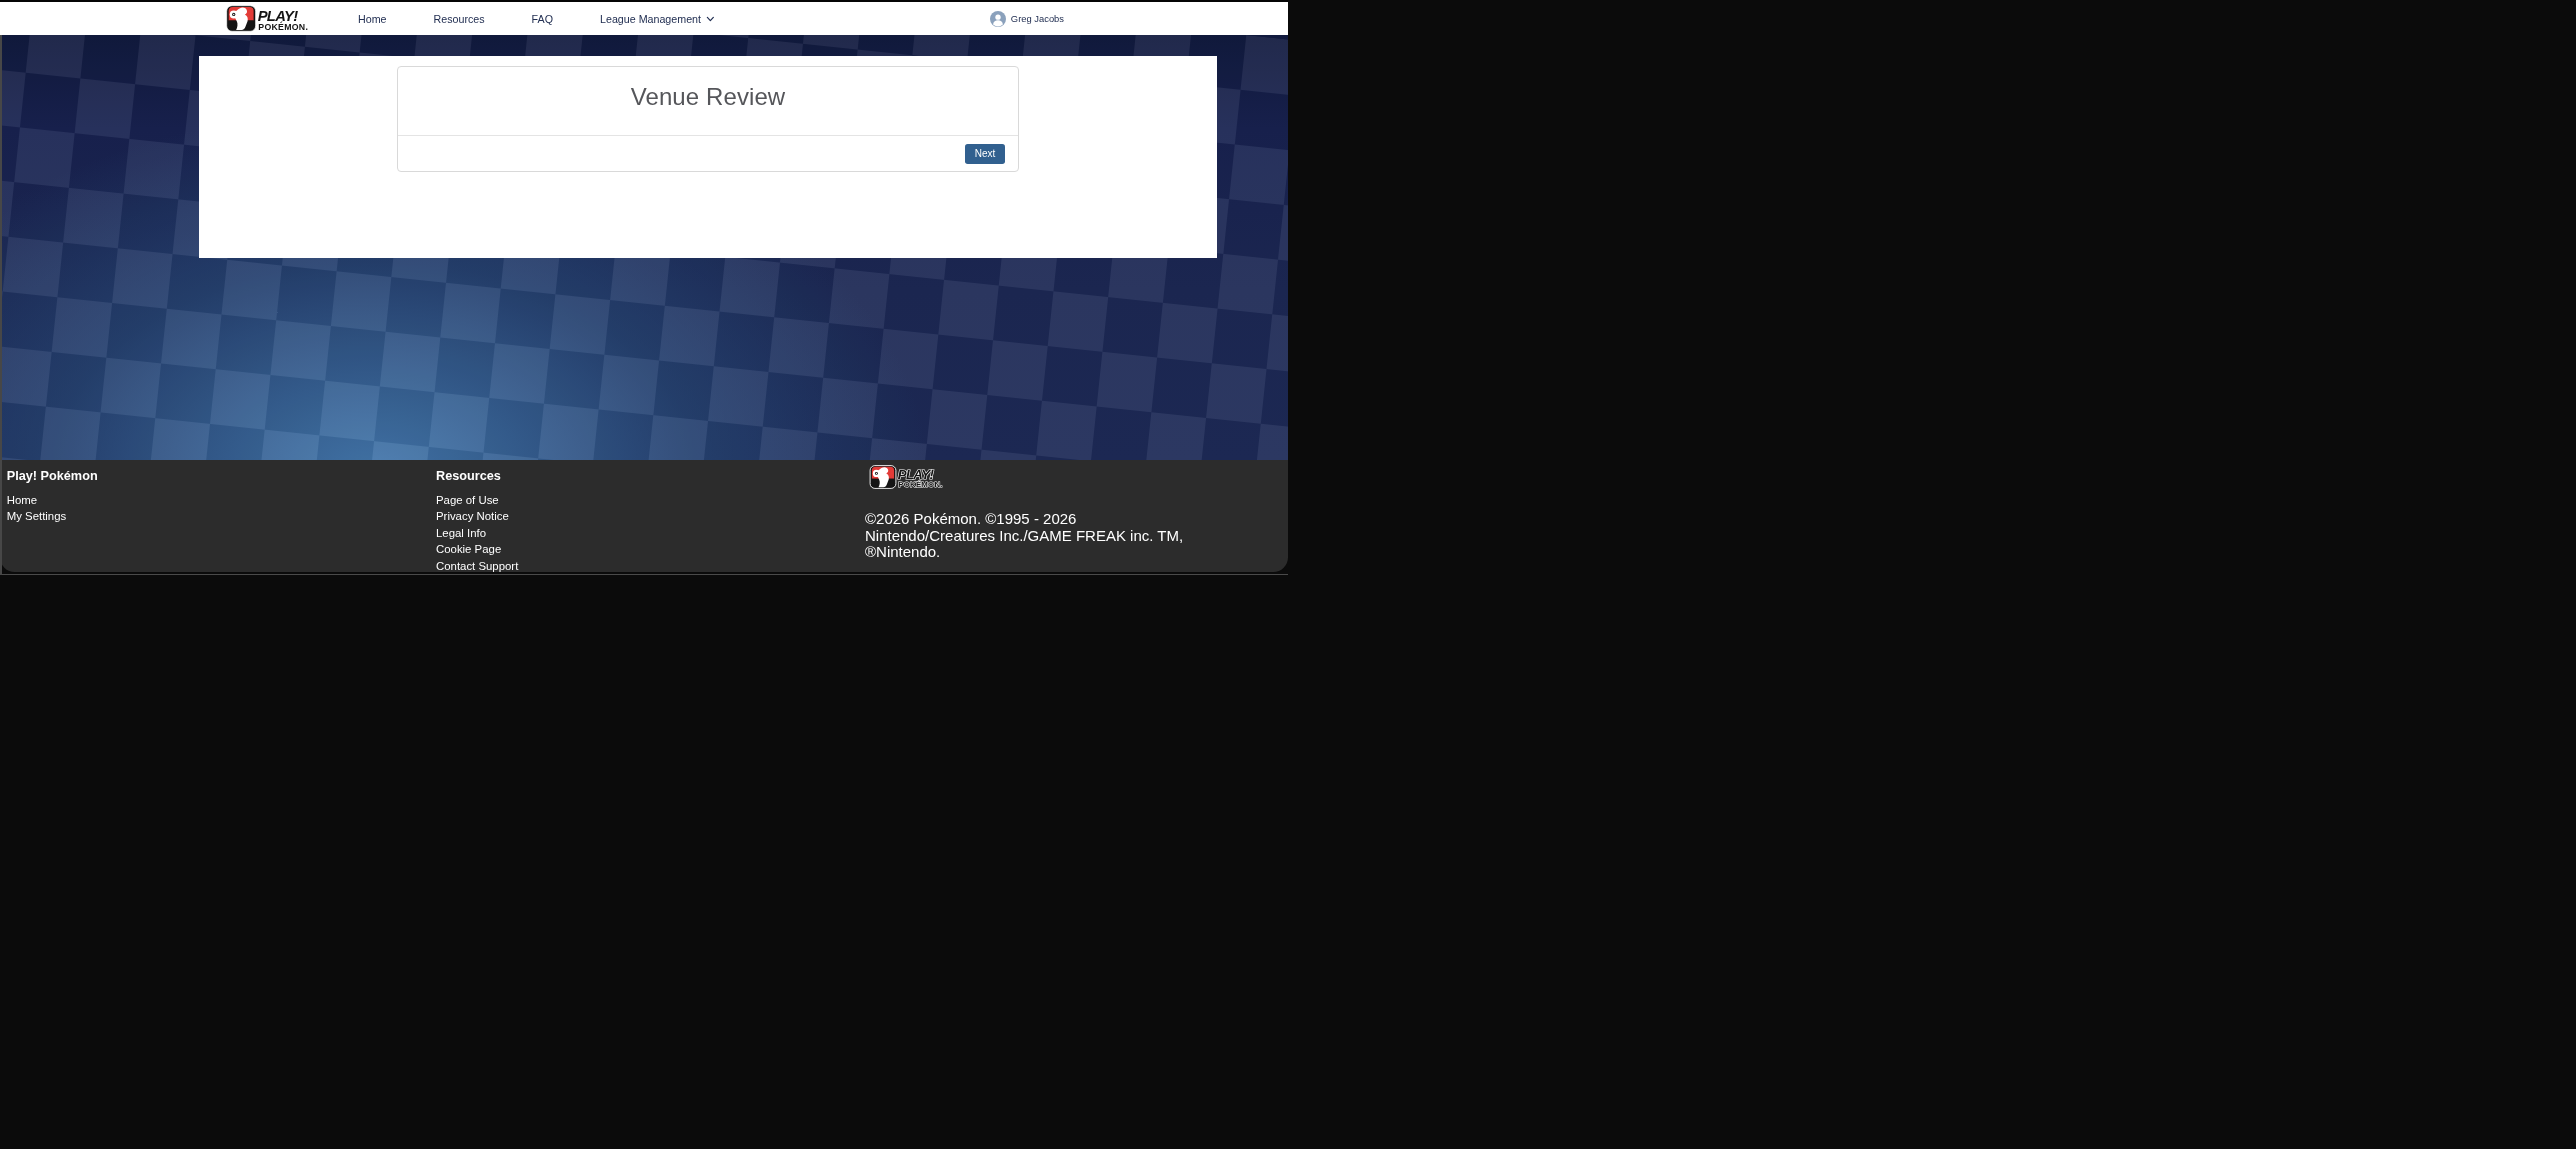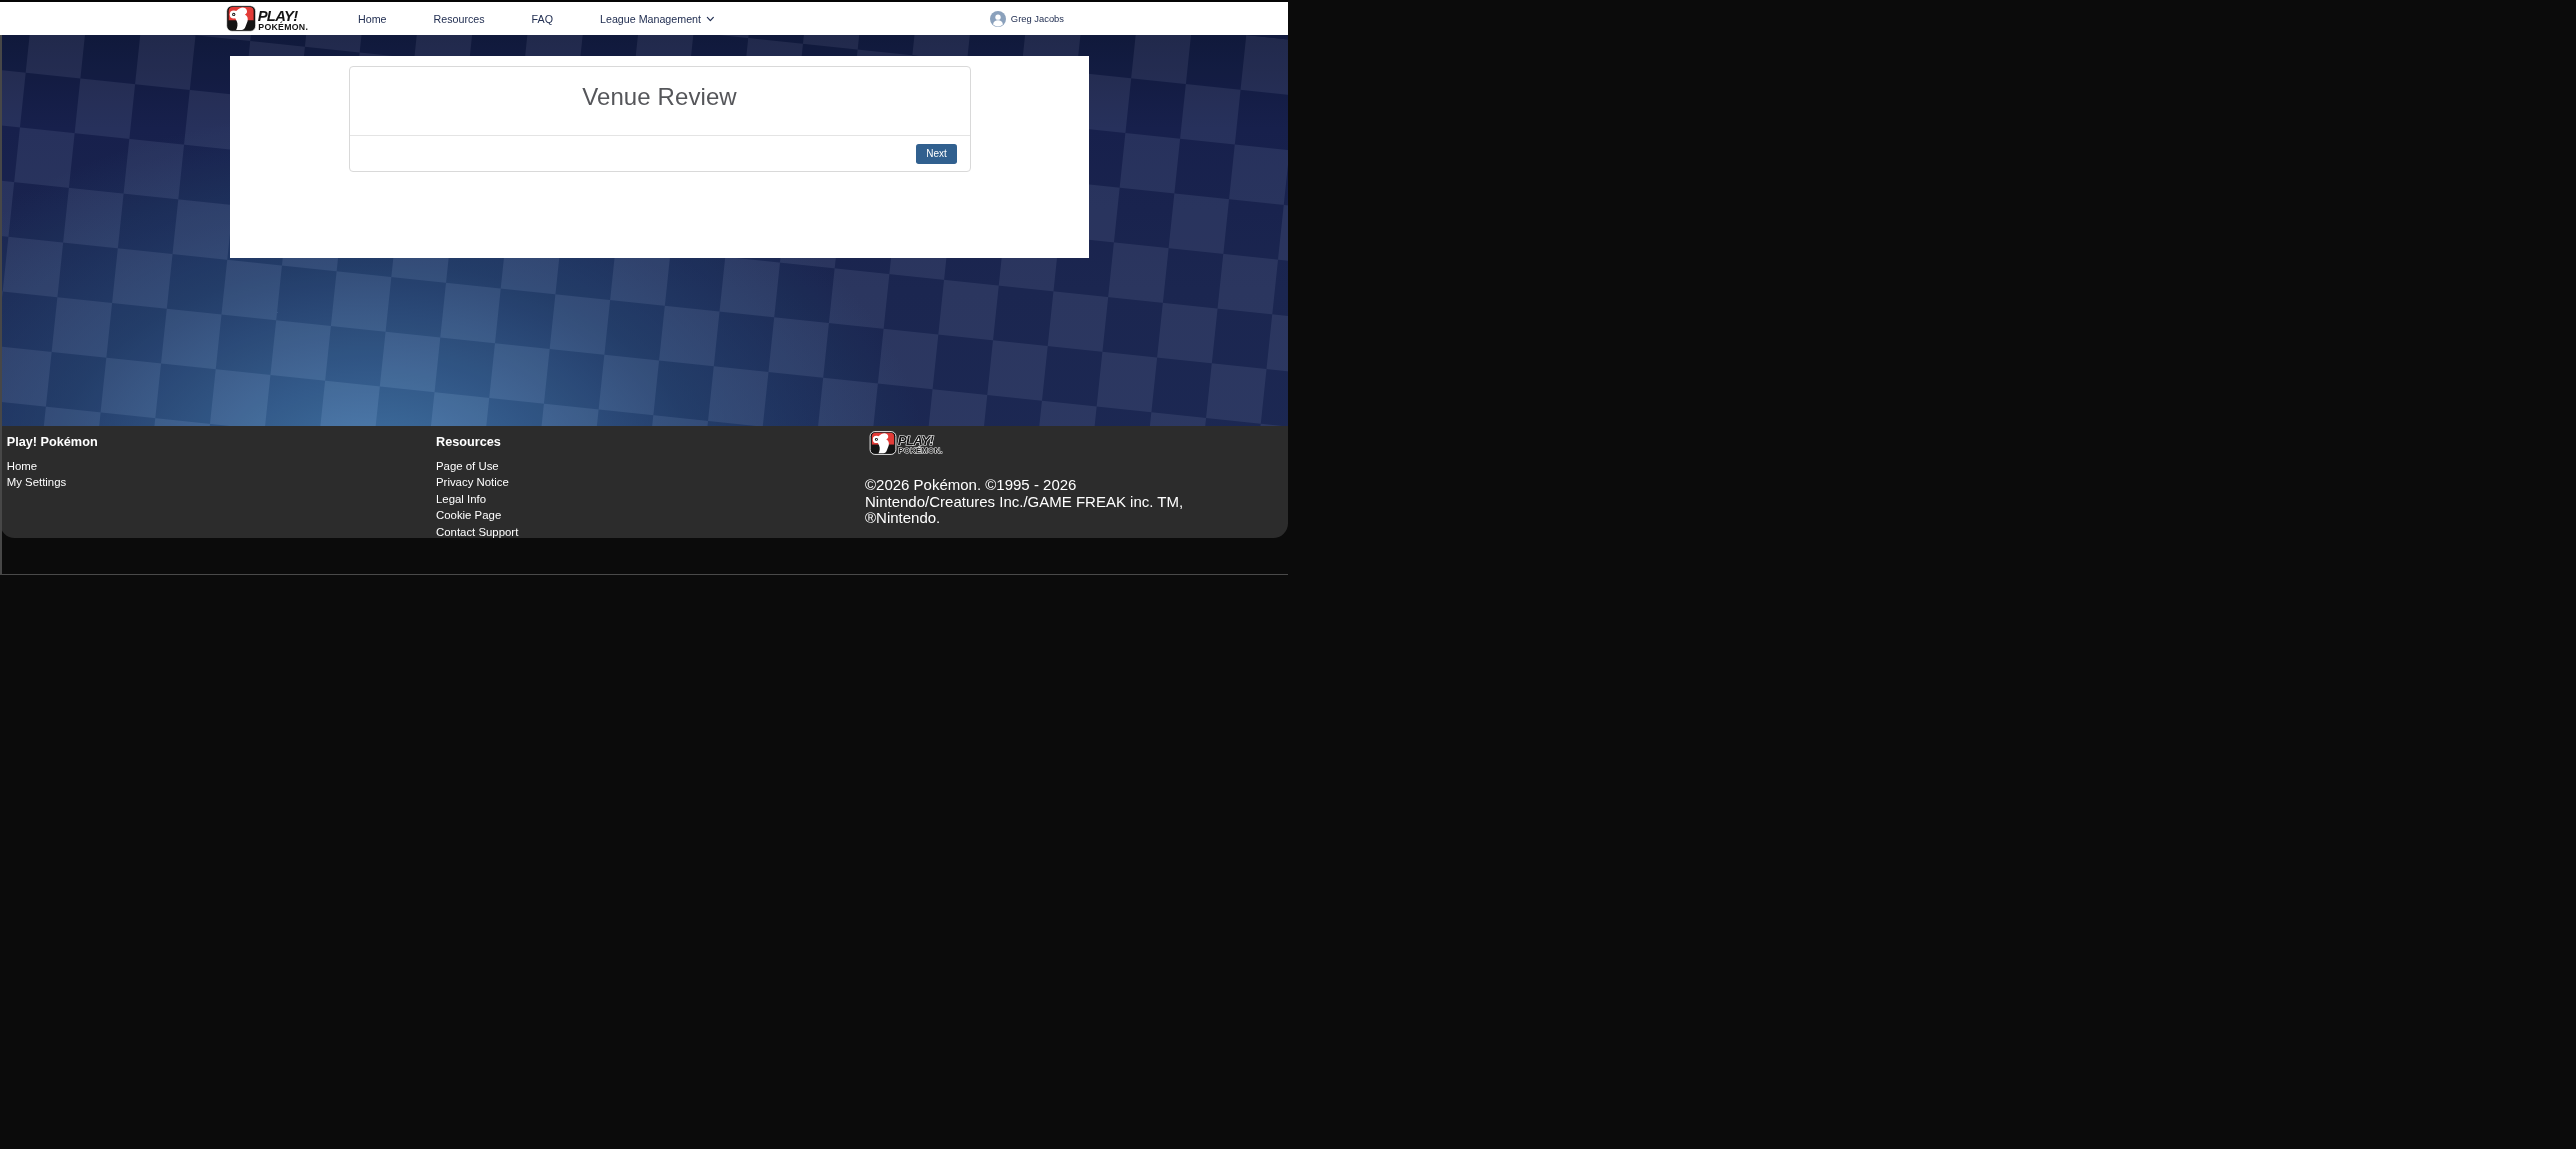--- a/index.html
+++ b/index.html
@@ -39,21 +39,21 @@
   }
   .hero::before {
     content:""; position:absolute; left:-12%; top:-14%; width:128%; height:132%;
     background-image: conic-gradient(rgba(255,255,255,0.065) 0 25%, rgba(0,0,0,0.05) 0 50%, rgba(255,255,255,0.065) 0 75%, rgba(0,0,0,0.05) 0);
     background-size:110px 110px;
     transform:rotate(6deg);
   }
 
   
   .content-wrap {
-    position:absolute; top:56px; left:230px; width:859px; height:202px;
+    position:absolute; top:56px; left:199px; width:1018px; height:202px;
     background:#ffffff;
   }
   .card {
     width:622px; margin:10px auto 0;
     background:#fff; border:0.7px solid #d9d9d9; border-radius:4px;
   }
   .card-body { padding:13.4px 12px 14.8px; }
   .card-title {
     margin:2.7px 0 9.4px; text-align:center;
     font-size:24px; font-weight:400; color:#55565a; letter-spacing:0.1px;
@@ -65,21 +65,21 @@
   .card-footer {
     border-top:0.7px solid #e4e4e4; padding:7.4px 12.7px;
     display:flex; justify-content:flex-end;
   }
   .btn-next {
     background:#31608f; color:#ffffff; font-size:10px; font-family:inherit;
     border:none; border-radius:2.7px; padding:4.7px 10px; cursor:pointer;
   }
 
   
-  .footer { position:absolute; left:0; bottom:0; width:1288px; height:149px; background:#0b0b0b; }
+  .footer { position:absolute; left:0; bottom:0; width:1288px; height:115px; background:#0b0b0b; }
   .footer::after { content:""; position:absolute; left:0; right:0; bottom:0; height:1.3px; background:#4a4a4a; }
   .footer-panel {
     position:relative; height:112px; background:#2c2c2c;
     border-radius:0 0 14.8px 14.8px; color:#fff;
   }
   .fcol { position:absolute; top:9.4px; }
   .fcol-brand { left:6.7px; }
   .fcol-resources { left:436px; }
   .fcol-legal { left:865px; top:5.4px; }
   .fheading { margin:0 0 8.7px; font-size:12.7px; font-weight:bold; color:#fff; }

